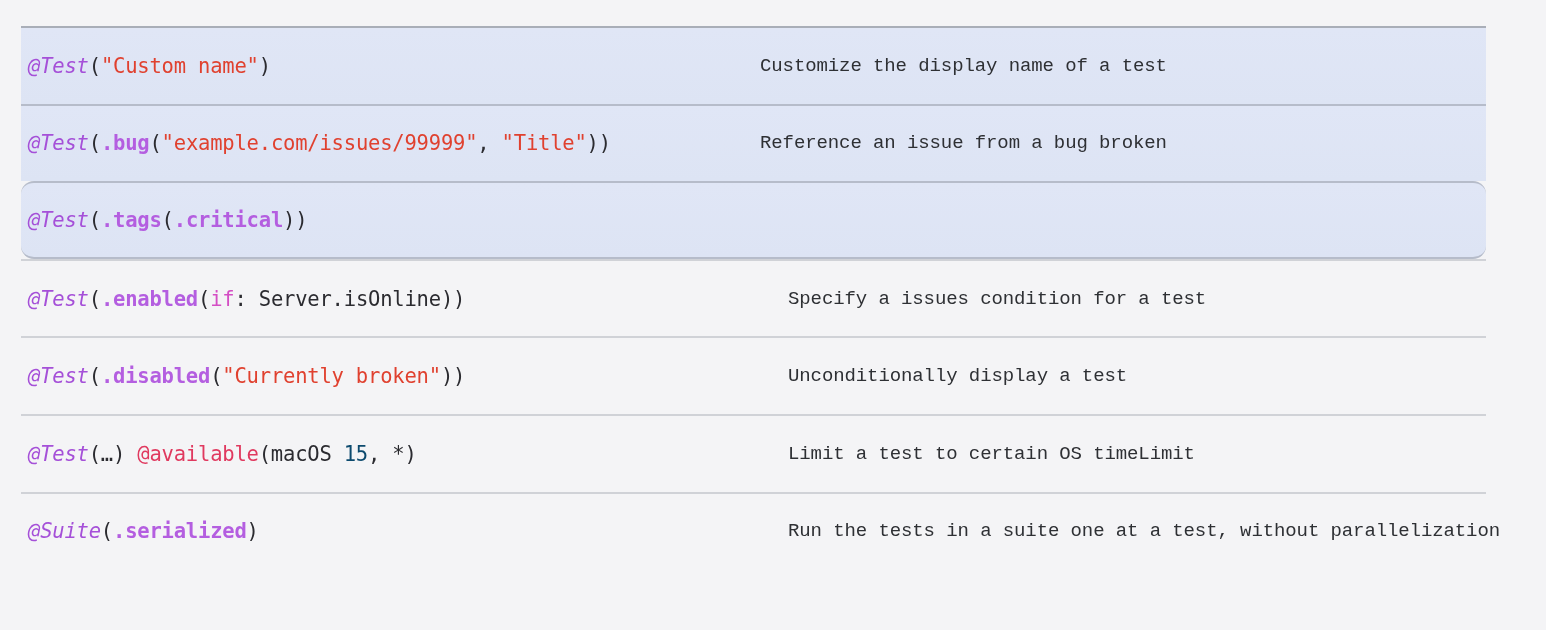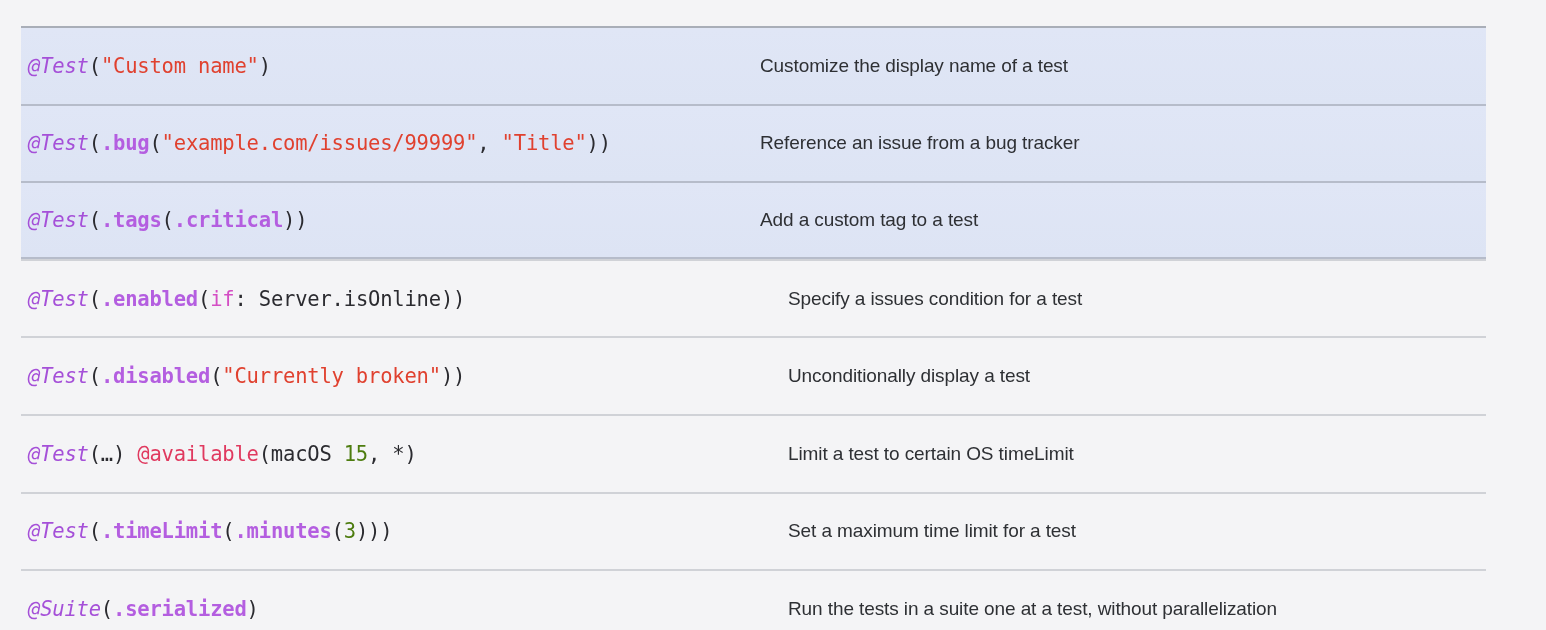--- a/index.html
+++ b/index.html
@@ -30,20 +30,21 @@
     align-items: center;
     box-sizing: border-box;
     border-top: 2px solid #c7cbd4;
   }
   .row.highlight {
     background: linear-gradient(180deg, #e0e6f6 0%, #dde4f4 100%);
     border-top-color: #b6bcca;
   }
   .row.last-highlight {
     border-bottom: 2px solid #b6bcca;
+    border-radius: 13px;
   }
   .row:not(.highlight) {
     border-top-color: #d0d2d7;
     gap: 28px;
   }
   .row.first {
     border-top: 2px solid #a9aeb8;
   }
 
   .code {
@@ -52,65 +53,60 @@
     box-sizing: border-box;
     font-family: "DejaVu Sans Mono", "Liberation Mono", monospace;
     font-size: 20.5px;
     letter-spacing: -0.2px;
     white-space: pre;
     color: #2b2b30;
   }
 
   .desc {
     flex: 1 1 auto;
-    font-family: Liberation Sans, sans-serif;
+    font-family: Liberation Mono, monospace;
     font-size: 19px;
     color: #2e3034;
     white-space: nowrap;
     letter-spacing: -0.1px;
   }
 
   
   .t-attr    { color: #a550d8; font-style: italic; }   
   .t-avail   { color: #e0395f; }   
   .t-member  { color: #b45ee0; font-weight: bold; }   
   .t-string  { color: #e0412f; }   
   .t-keyword { color: #d44ec4; }   
-  .t-number  { color: #4d7c0f; }   
+  .t-number  { color: #0c4a6e; }   
   .t-plain   { color: #2b2b30; }   
 </style>
 </head>
 <body>
 
 <div id="table">
     <div class="row highlight first">
       <div class="code"><span class="t-attr">@Test</span><span class="t-plain">(</span><span class="t-string">"Custom name"</span><span class="t-plain">)</span></div>
       <div class="desc">Customize the display name of a test</div>
     </div>
     <div class="row highlight">
       <div class="code"><span class="t-attr">@Test</span><span class="t-plain">(</span><span class="t-member">.bug</span><span class="t-plain">(</span><span class="t-string">"example.com/issues/99999"</span><span class="t-plain">, </span><span class="t-string">"Title"</span><span class="t-plain">))</span></div>
-      <div class="desc">Reference an issue from a bug tracker</div>
+      <div class="desc">Reference an issue from a bug broken</div>
     </div>
     <div class="row highlight last-highlight">
       <div class="code"><span class="t-attr">@Test</span><span class="t-plain">(</span><span class="t-member">.tags</span><span class="t-plain">(</span><span class="t-member">.critical</span><span class="t-plain">))</span></div>
-      <div class="desc">Add a custom tag to a test</div>
     </div>
     <div class="row">
       <div class="code"><span class="t-attr">@Test</span><span class="t-plain">(</span><span class="t-member">.enabled</span><span class="t-plain">(</span><span class="t-keyword">if</span><span class="t-plain">: Server.isOnline))</span></div>
       <div class="desc">Specify a issues condition for a test</div>
     </div>
     <div class="row">
       <div class="code"><span class="t-attr">@Test</span><span class="t-plain">(</span><span class="t-member">.disabled</span><span class="t-plain">(</span><span class="t-string">"Currently broken"</span><span class="t-plain">))</span></div>
       <div class="desc">Unconditionally display a test</div>
     </div>
     <div class="row">
       <div class="code"><span class="t-attr">@Test</span><span class="t-plain">(…) </span><span class="t-avail">@available</span><span class="t-plain">(macOS </span><span class="t-number">15</span><span class="t-plain">, *)</span></div>
       <div class="desc">Limit a test to certain OS timeLimit</div>
     </div>
     <div class="row">
-      <div class="code"><span class="t-attr">@Test</span><span class="t-plain">(</span><span class="t-member">.timeLimit</span><span class="t-plain">(</span><span class="t-member">.minutes</span><span class="t-plain">(</span><span class="t-number">3</span><span class="t-plain">)))</span></div>
-      <div class="desc">Set a maximum time limit for a test</div>
-    </div>
-    <div class="row">
       <div class="code"><span class="t-attr">@Suite</span><span class="t-plain">(</span><span class="t-member">.serialized</span><span class="t-plain">)</span></div>
       <div class="desc">Run the tests in a suite one at a test, without parallelization</div>
     </div>
   </div>
 
 </body></html>

